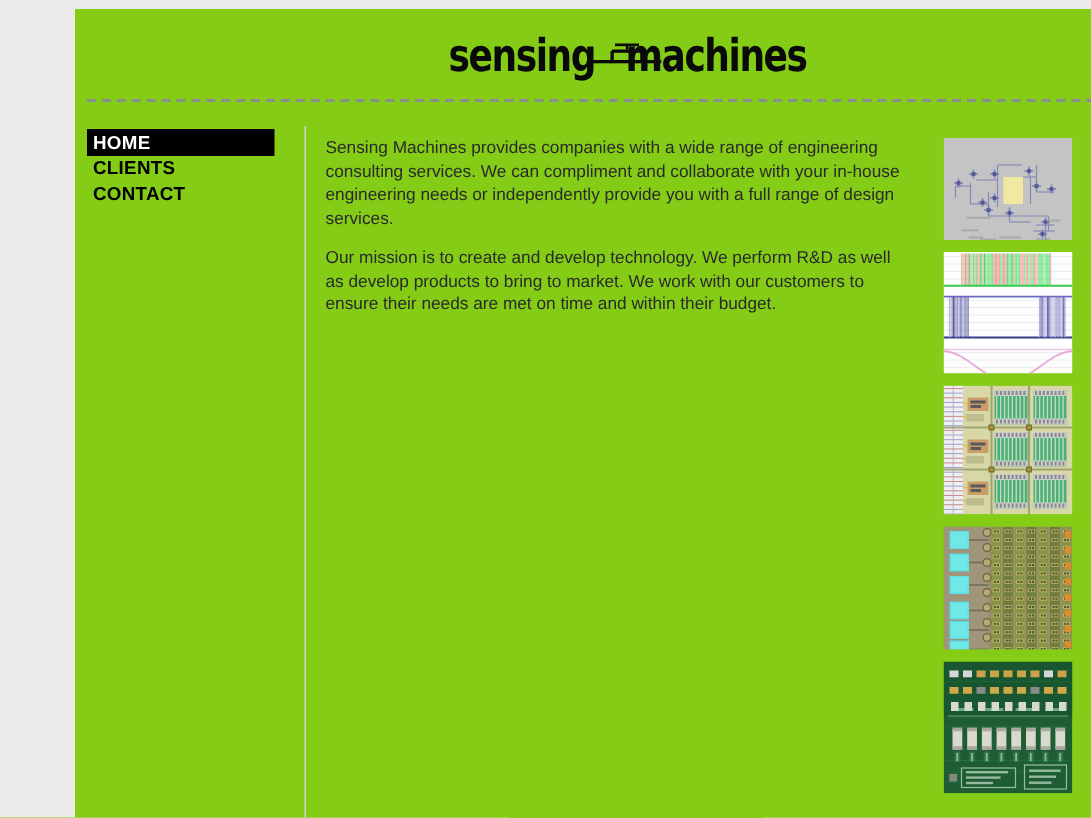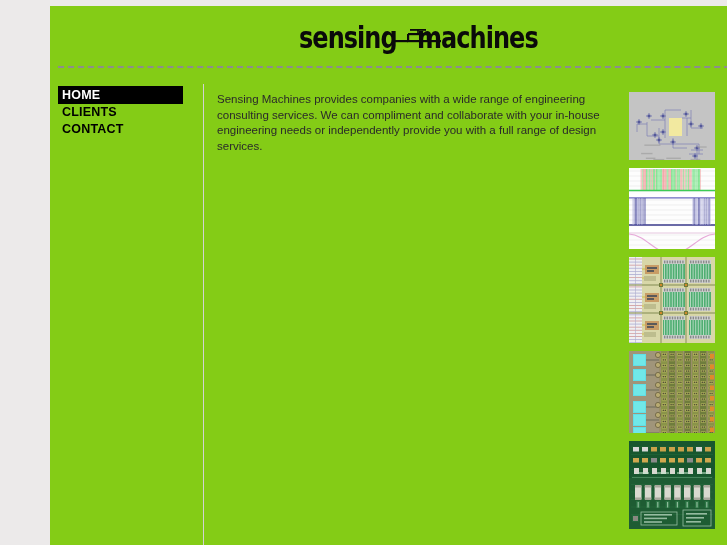--- a/index.html
+++ b/index.html
@@ -175,20 +175,21 @@
   <nav id="nav">
       <a class="nav-item active" href="#">HOME</a>
       <a class="nav-item" href="#">CLIENTS</a>
       <a class="nav-item" href="#">CONTACT</a>
     </nav>
 
   <div id="v-rule"></div>
 
   <main id="content">
     <p>Sensing Machines provides companies with a wide range of engineering consulting services. We can compliment and collaborate with your in-house engineering needs or independently provide you with a full range of design services.</p>
+    <p>Our mission is to create and develop technology. We perform R&amp;D as well as develop products to bring to market. We work with our customers to ensure their needs are met on time and within their budget.</p>
   </main>
 
   <aside id="rail">
       <div class="thumb">
         <svg width="86" height="68" viewBox="0 0 86 68">
           <rect x="0" y="0" width="86" height="68" fill="#c4c4c4"></rect>
           <rect x="40" y="26" width="13" height="18" fill="#f2e9a0"></rect>
           <line x1="22" y1="28" x2="36" y2="28" stroke="#7b7fb5" stroke-width="0.8" opacity="0.85"></line>
           <line x1="36" y1="18" x2="36" y2="46" stroke="#7b7fb5" stroke-width="0.8" opacity="0.85"></line>
           <line x1="36" y1="18" x2="52" y2="18" stroke="#7b7fb5" stroke-width="0.8" opacity="0.85"></line>

